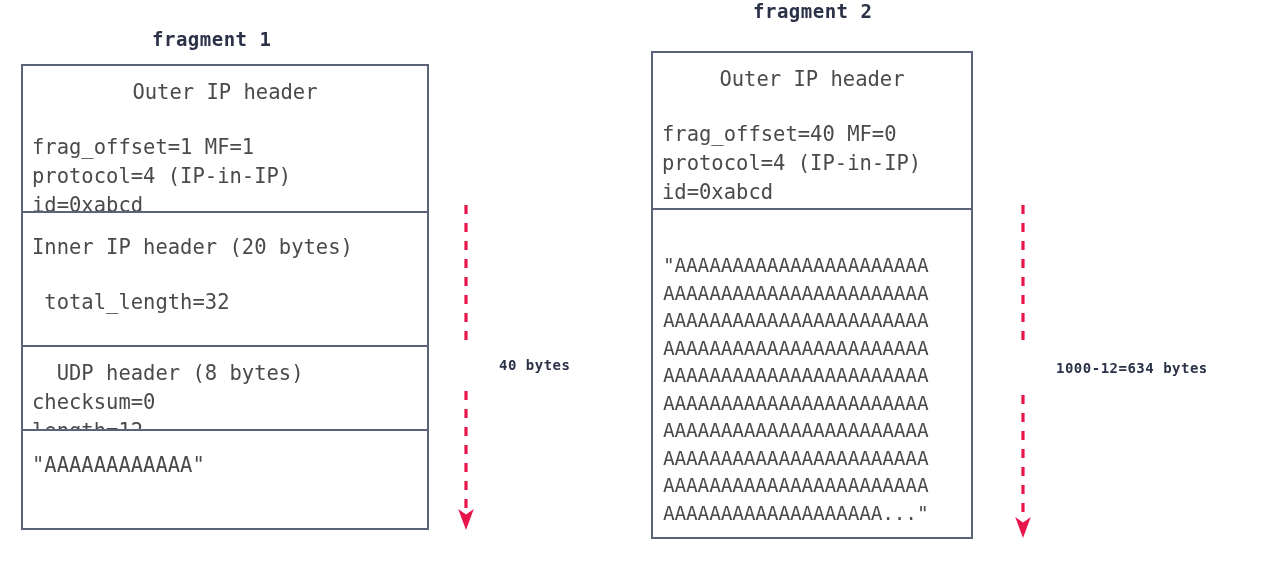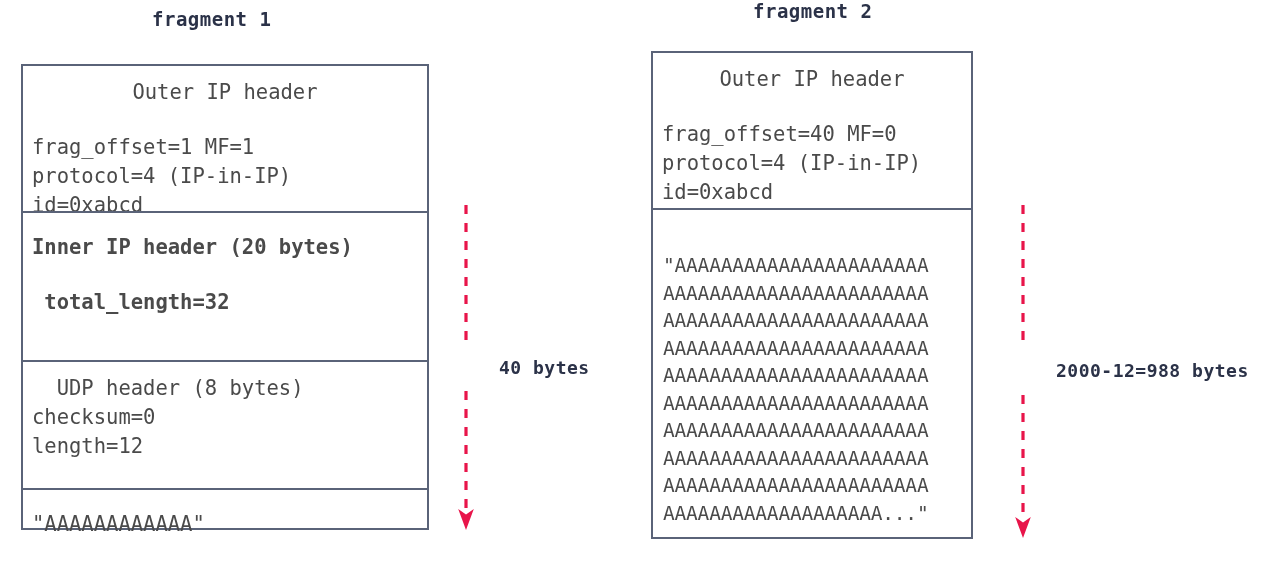--- a/index.html
+++ b/index.html
@@ -27,21 +27,21 @@
   
   .frag-title {
     position: absolute;
     font-family: "DejaVu Sans Mono", "Liberation Mono", monospace;
     font-weight: bold;
     font-size: 19px;
     letter-spacing: 0.5px;
     color: #2b3248;
     white-space: nowrap;
   }
-  #title-frag1 { left: 152px; top: 8px; }
+  #title-frag1 { left: 152px; top: 28px; }
   #title-frag2 { left: 753px; top: 0; }
 
   
   .packet-box {
     position: absolute;
     box-sizing: border-box;
     border: 2px solid #5a6378;
     background: #ffffff;
   }
   #box-frag1 {
@@ -95,21 +95,21 @@
   
   .measure {
     position: absolute;
   }
   .measure svg { display: block; }
 
   .measure-label {
     position: absolute;
     font-family: "DejaVu Sans Mono", "Liberation Mono", monospace;
     font-weight: bold;
-    font-size: 18px;
+    font-size: 14px;
     letter-spacing: 0.5px;
     color: #2b3248;
     white-space: nowrap;
   }
   #measure-label-1 { left: 499px; top: 357px; }
   #measure-label-2 { left: 1056px; top: 360px; }
 
   #measure-arrow-1 { left: 455px; top: 205px; }
   #measure-arrow-2 { left: 1012px; top: 205px; }
 </style>
@@ -124,28 +124,28 @@
 
     <div class="pkt-section" style="height:147px;">
       <div class="spacer-sm"></div>
       <div class="pkt-line centered">Outer IP header</div>
       <div class="spacer-lg"></div>
       <div class="pkt-line">frag_offset=1 MF=1</div>
       <div class="pkt-line">protocol=4 (IP-in-IP)</div>
       <div class="pkt-line">id=0xabcd</div>
     </div>
 
-    <div class="pkt-section" style="height:149px;font-weight:bold;">
+    <div class="pkt-section" style="height:134px;">
       <div class="spacer-md"></div>
       <div class="pkt-line">Inner IP header (20 bytes)</div>
       <div class="spacer-lg"></div>
       <div class="pkt-line"> total_length=32</div>
     </div>
 
-    <div class="pkt-section" style="height:128px;">
+    <div class="pkt-section" style="height:84px;">
       <div class="spacer-sm"></div>
       <div class="pkt-line">  UDP header (8 bytes)</div>
       <div class="pkt-line">checksum=0</div>
       <div class="pkt-line">length=12</div>
     </div>
 
     <div class="pkt-section" style="height:54px;">
       <div class="spacer-md"></div>
       <div class="pkt-line">"AAAAAAAAAAAA"</div>
     </div>
@@ -188,15 +188,15 @@
     </div>
   </div>
 
   <div class="measure" id="measure-arrow-2">
     <svg width="24" height="340" viewBox="0 0 24 340" xmlns="http://www.w3.org/2000/svg">
       <line x1="11" y1="0" x2="11" y2="140" stroke="#e8154a" stroke-width="3.2" stroke-dasharray="9 9" stroke-linecap="butt"></line>
       <line x1="11" y1="190" x2="11" y2="313" stroke="#e8154a" stroke-width="3.2" stroke-dasharray="9 9" stroke-linecap="butt"></line>
       <path d="M 11 333 L 3.2 312 L 11 317.5 L 18.8 312 Z" fill="#e8154a"></path>
     </svg>
   </div>
-  <div class="measure-label" id="measure-label-2">2000-12=988 bytes</div>
+  <div class="measure-label" id="measure-label-2">1000-12=634 bytes</div>
 
 </div>
 
 </body></html>

